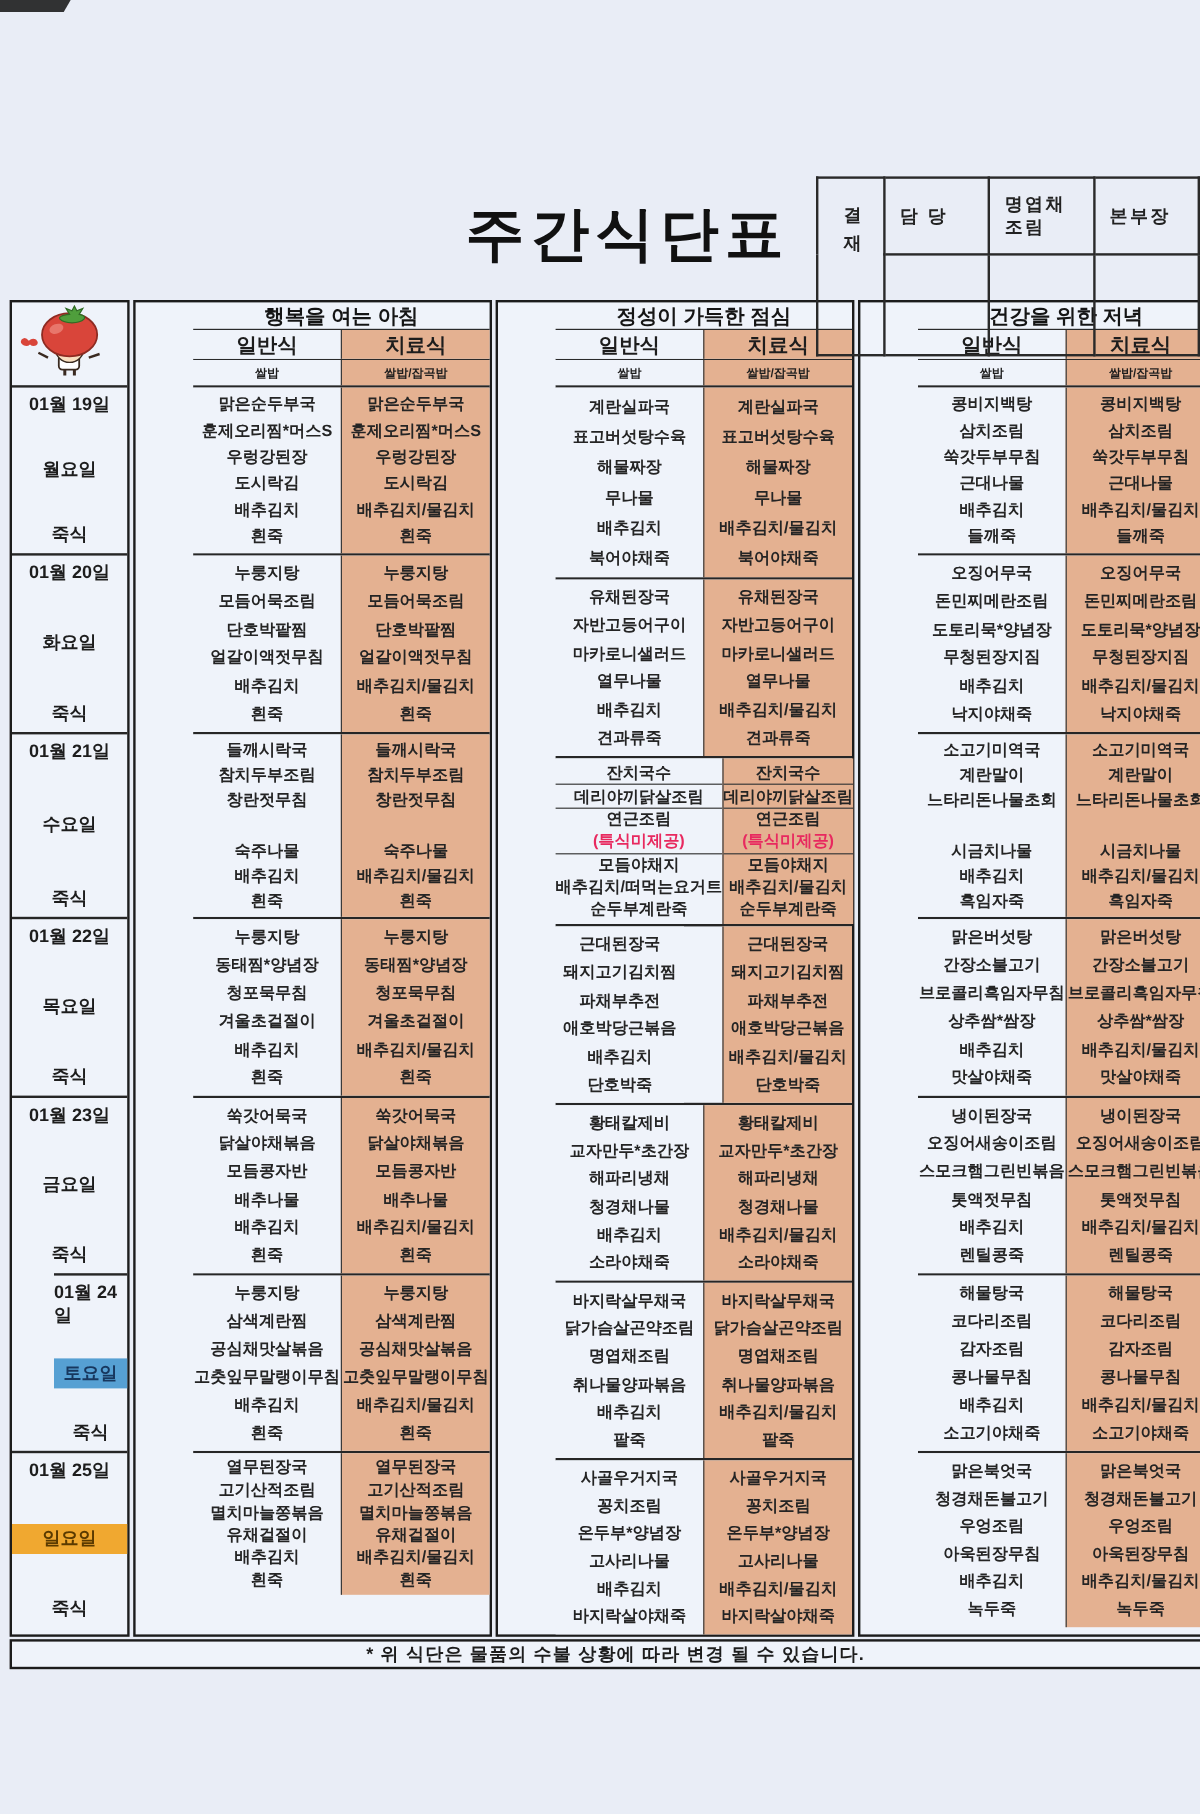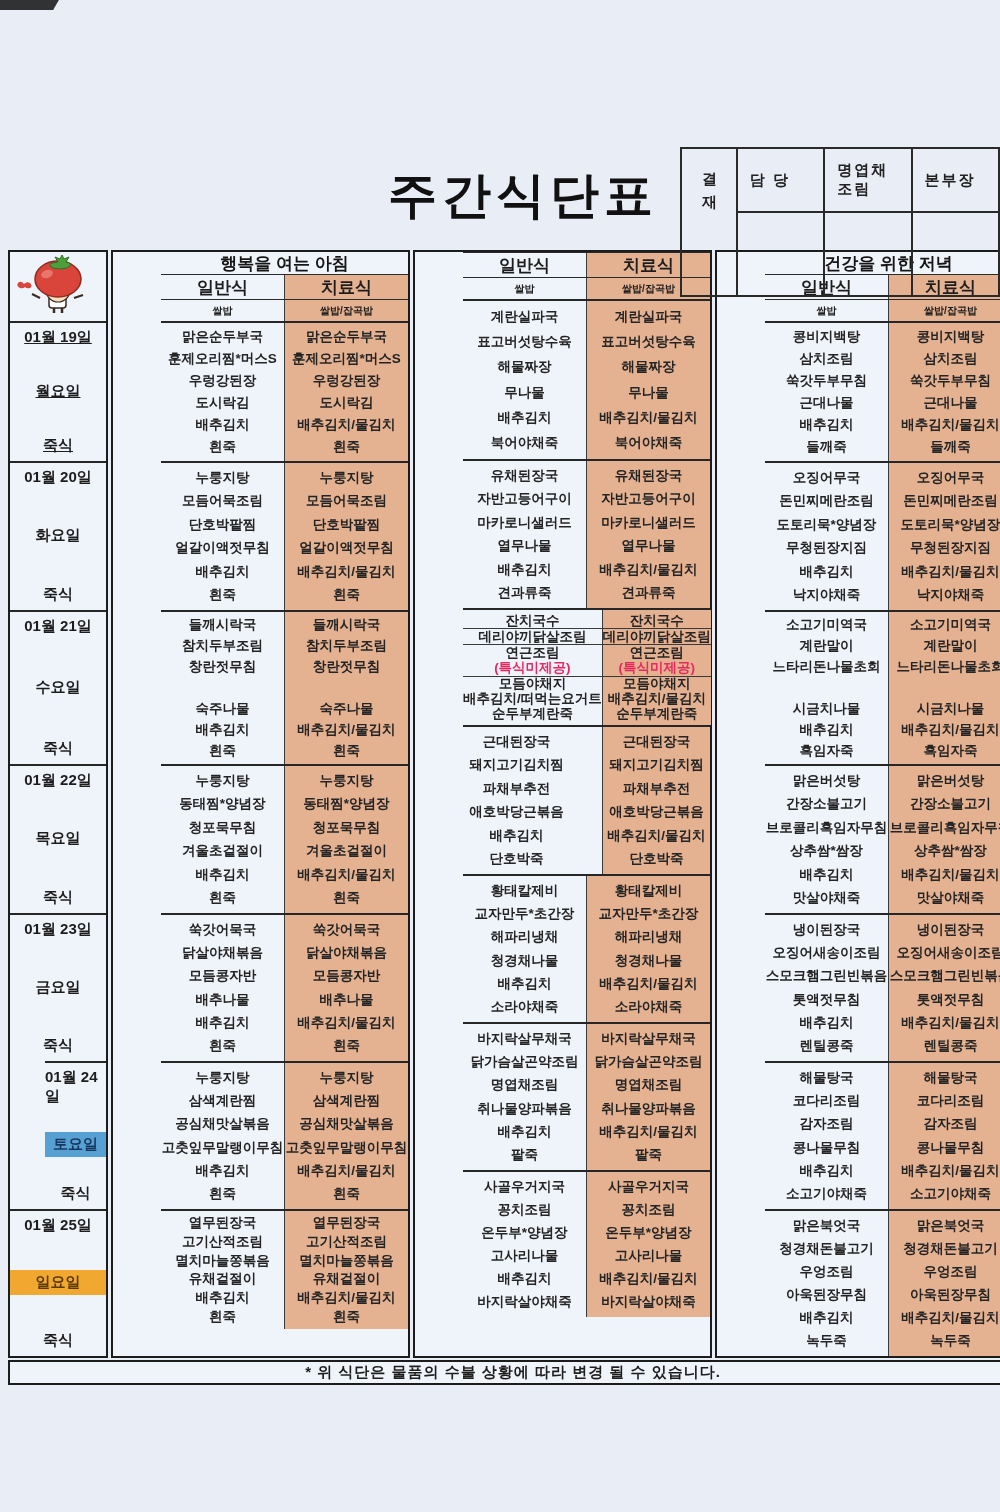--- a/index.html
+++ b/index.html
@@ -145,21 +145,21 @@
           <path d="M40 40 q2 3 5 0 z" fill="#7c3b2a"></path>
           <circle cx="34" cy="39" r="2" fill="#f3b9a0"></circle>
           <circle cx="51" cy="39" r="2" fill="#f3b9a0"></circle>
 
           <ellipse cx="42" cy="25" rx="23" ry="18" fill="#d9453a" stroke="#8e2b22" stroke-width="1.5"></ellipse>
           <ellipse cx="31" cy="20" rx="6" ry="4" fill="#e8766b" transform="rotate(-20 31 20)"></ellipse>
           <path d="M42 8 l-3 -5 l5 2 l2 -4 l2 4 l5 -2 l-3 5 q6 1 4 4 q-3 3 -10 3 q-7 0 -10 -3 q-2 -3 8 -4z" fill="#4f9e3c" stroke="#2f6b24" stroke-width="1"></path>
         </svg>
       </div>
       <div>
-          <div class="date-cell" style="height: 140px; text-decoration: underline;">
+          <div class="date-cell" style="height: 140px;">
             <div class="date-line">01월 19일</div>
             <div class="wd-wrap">
               <div class="weekday">월요일</div>
             </div>
             <div class="mealtype">죽식</div>
           </div>
           <div class="date-cell" style="height: 149px;">
             <div class="date-line">01월 20일</div>
             <div class="wd-wrap">
               <div class="weekday">화요일</div>
@@ -340,20 +340,21 @@
               <div class="item">멸치마늘쫑볶음</div>
               <div class="item">유채겉절이</div>
               <div class="item">배추김치/물김치</div>
               <div class="item">흰죽</div>
             </div>
           </div>
         </div>
     </div>
 
     <div class="group g-meal">
+      <div class="g-title">정성이 가득한 점심</div>
       <div class="g-sub">
         <div class="general">일반식</div>
         <div class="treatment">치료식</div>
       </div>
       <div class="g-rice">
         <div class="general">쌀밥</div>
         <div class="treatment">쌀밥/잡곡밥</div>
       </div>
       <div>
           <div class="day-row" style="height: 160px;">
@@ -385,21 +386,21 @@
             </div>
             <div class="cell treatment">
               <div class="item">유채된장국</div>
               <div class="item">자반고등어구이</div>
               <div class="item">마카로니샐러드</div>
               <div class="item">열무나물</div>
               <div class="item">배추김치/물김치</div>
               <div class="item">견과류죽</div>
             </div>
           </div>
-          <div class="day-row" style="height: 117px;">
+          <div class="day-row" style="height: 140px;">
             <div class="cell general">
               <div class="item divider">잔치국수</div>
               <div class="item divider">데리야끼닭살조림</div>
               <div class="item">연근조림</div>
               <div class="item red divider">(특식미제공)</div>
               <div class="item">모듬야채지</div>
               <div class="item">배추김치/떠먹는요거트</div>
               <div class="item">순두부계란죽</div>
             </div>
             <div class="cell treatment">

